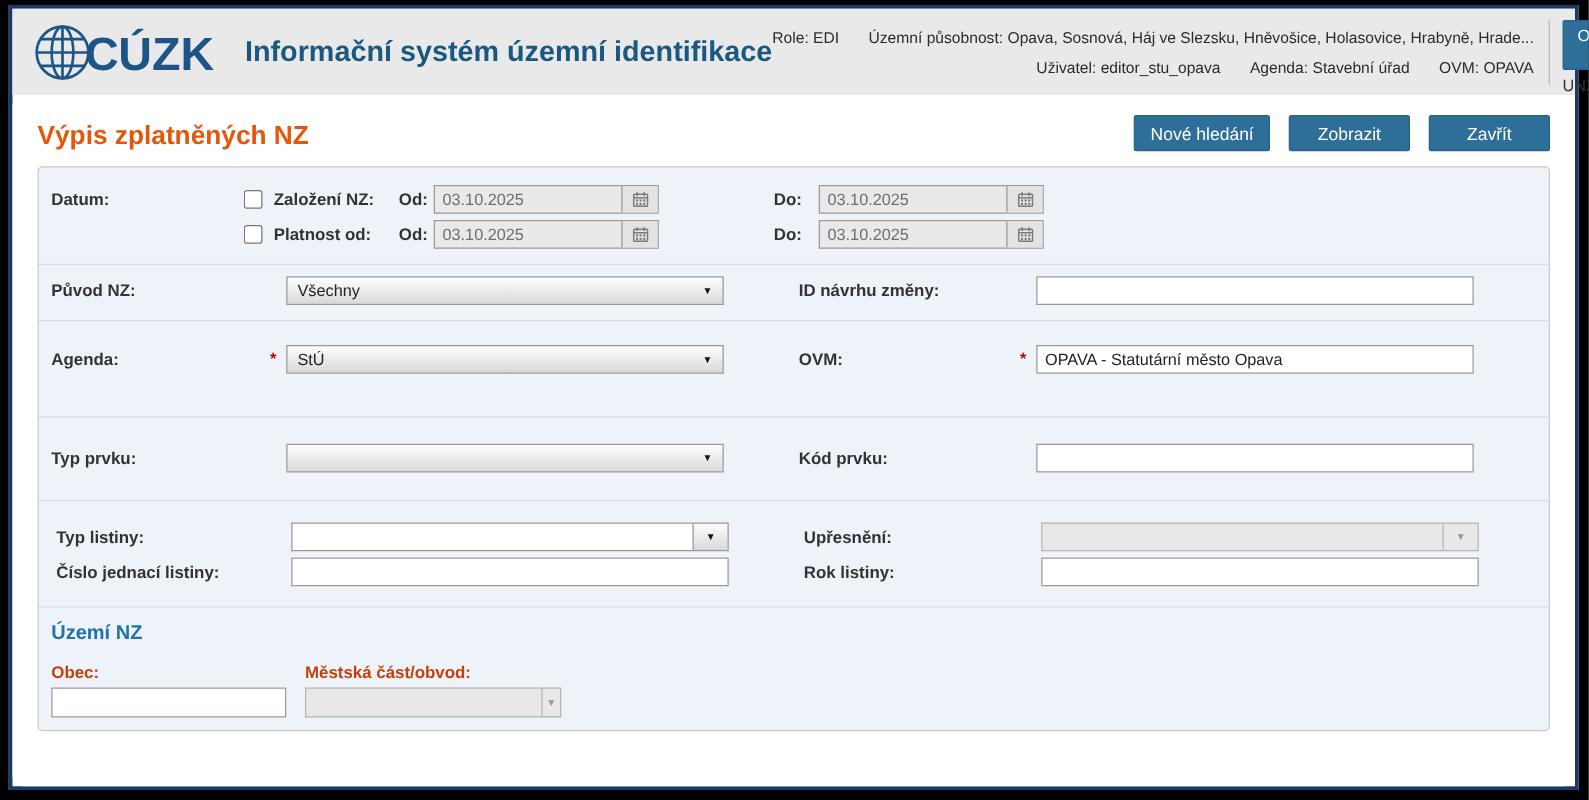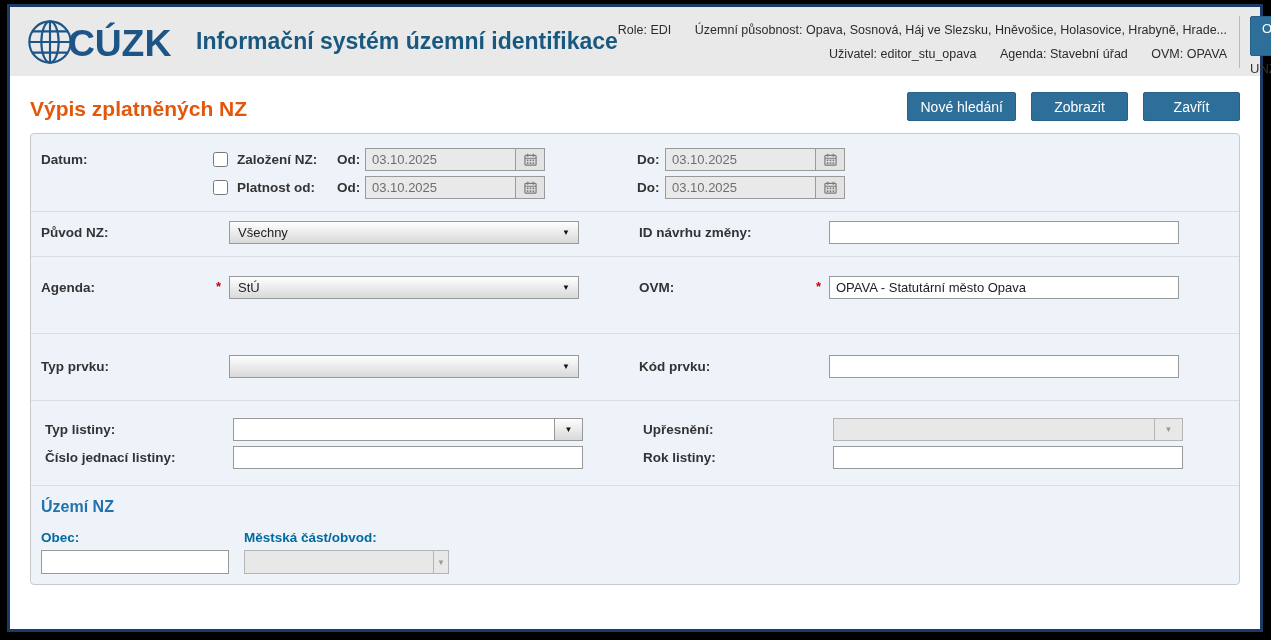--- a/index.html
+++ b/index.html
@@ -149,45 +149,45 @@
   .combo .c-btn {
     width: 29px; height: 23px;
     border: 1px solid #999;
     background: linear-gradient(#fdfdfd, #d9d9d9);
     display: flex; align-items: center; justify-content: center;
     font-size: 8px; color: #111; cursor: pointer;
   }
   .combo.disabled .c-in { background: #e8e8e8; border-color: #b5b5b5; }
   .combo.disabled .c-btn { background: #e8e8e8; border-color: #b5b5b5; color: #999; cursor: default; }
   
-  .lbl-datum { width: 182px; padding-left: 10px; font-weight: bold; font-size: 13.5px; color: #333; }
+  .lbl-datum { width: 164px; padding-left: 10px; font-weight: bold; font-size: 13.5px; color: #333; }
   .cbx { width: 15px; height: 15px; margin-right: 9px; accent-color: #fff; cursor: pointer; }
   .cb-lbl { width: 100px; font-weight: bold; font-size: 13.5px; color: #333; }
   .od-lbl { width: 28px; font-weight: bold; font-size: 13.5px; color: #333; }
-  .do-lbl { width: 28px; margin-left: 92px; font-weight: bold; font-size: 13.5px; color: #333; }
+  .do-lbl { width: 36px; margin-left: 92px; font-weight: bold; font-size: 13.5px; color: #333; }
   .datefld {
     width: 180px; height: 23px;
     border: 1px solid #9a9a9a;
     background: #e9e9e9;
     display: flex;
   }
   .datefld input {
     flex: 1; min-width: 0; border: none; background: transparent;
     color: #6e6e6e; font-size: 13px; font-family: inherit; padding: 0 6px;
   }
   .cal-btn {
     width: 29px; border: none; border-left: 1px solid #9a9a9a;
     background: #e3e3e3; display: flex; align-items: center; justify-content: center;
     cursor: pointer; padding: 0;
   }
   
   .sec-title { font-size: 16px; font-weight: bold; color: #2272ab; padding-left: 10px; }
   .uz-row { display: flex; margin-top: 14px; padding-left: 10px; }
   .uz-block { display: flex; flex-direction: column; }
-  .uz-block .u-lbl { font-weight: bold; font-size: 13.5px; color: #0369a1; margin-bottom: 5px; }
+  .uz-block .u-lbl { font-weight: bold; font-size: 13.5px; color: #c2410c; margin-bottom: 5px; }
   .uz-obec { width: 188px; margin-right: 15px; }
   .uz-obec input {
     width: 188px; height: 24px; border: 1px solid #999;
     background: #fff; font-size: 13px; font-family: inherit; padding: 0 6px; color: #222;
   }
   .uz-mc .combo { width: 205px; }
   .uz-mc .c-in { height: 24px; }
   .uz-mc .c-btn { height: 24px; }
 </style>
 </head>

